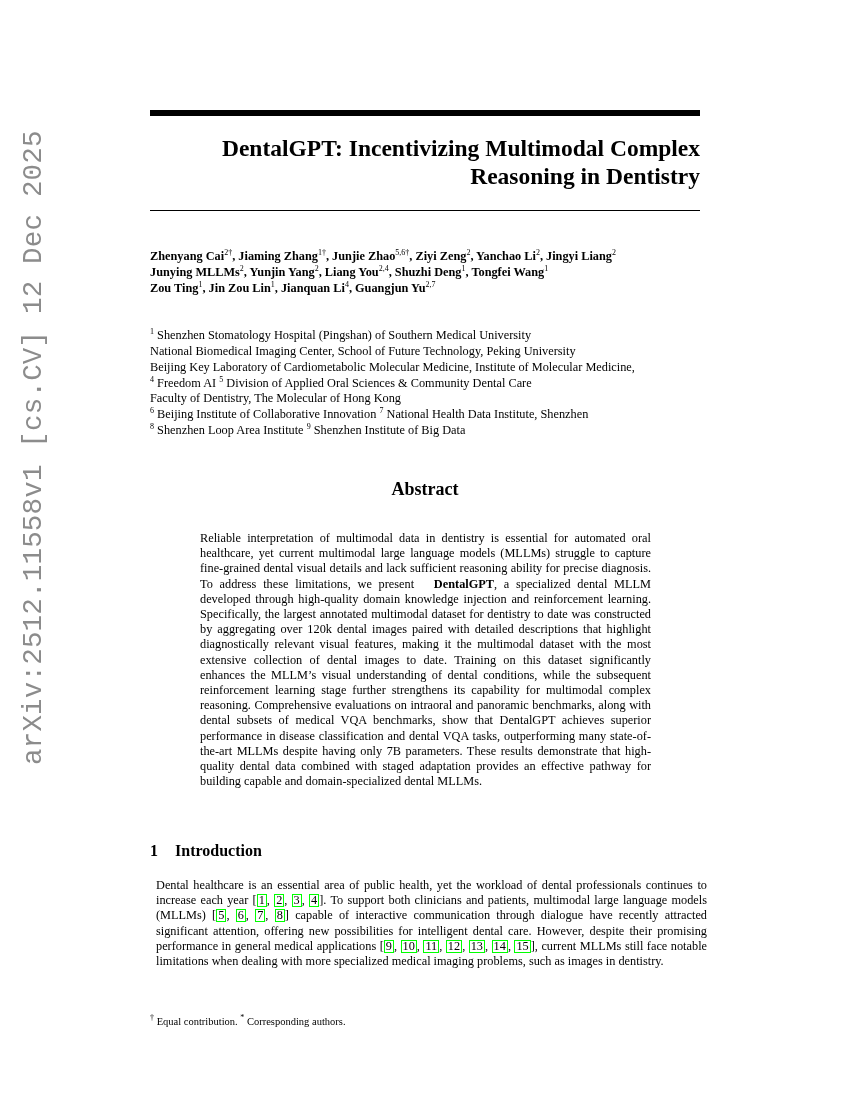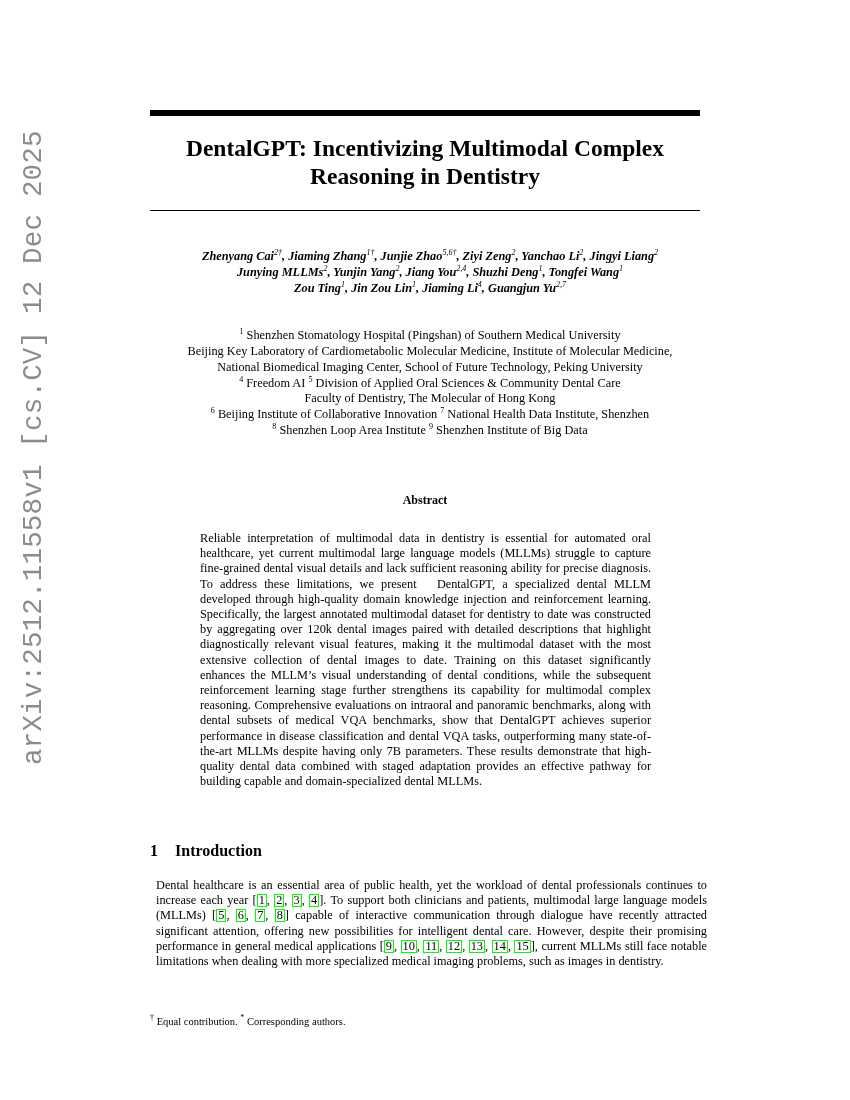--- a/index.html
+++ b/index.html
@@ -9,41 +9,41 @@
   }
   .watermark {
     position: absolute; left: 18px; top: 765px;
     transform-origin: left top; transform: rotate(-90deg);
     font-family: "Liberation Mono", "DejaVu Sans Mono", monospace;
     font-size: 27.5px; color: #8c8c8c; white-space: nowrap; letter-spacing: 0.2px;
   }
   .rule-top { position: absolute; left: 150px; top: 110px; width: 550px; height: 6px; background: #000; }
   .rule-bottom { position: absolute; left: 150px; top: 210px; width: 550px; height: 1px; background: #000; }
   .title {
-    position: absolute; left: 150px; top: 134px; width: 550px; text-align: center;
+    position: absolute; left: 150px; top: 134px; width: 550px; text-align: right;
     font-weight: bold; font-size: 23.5px; line-height: 28px;
   }
   .authors {
-    position: absolute; left: 150px; top: 248px; width: 560px; text-align: center;
-    font-weight: bold; font-size: 12.3px; line-height: 16px; font-style: italic;
+    position: absolute; left: 150px; top: 248px; width: 560px; 
+    font-weight: bold; font-size: 12.3px; line-height: 16px;
   }
   .authors sup, .affils sup, .footnote sup { font-weight: normal; font-size: 8px; line-height: 0; vertical-align: 5px; }
   .affils {
-    position: absolute; left: 150px; top: 328px; width: 560px; text-align: center;
+    position: absolute; left: 150px; top: 328px; width: 560px; text-align: left;
     font-size: 12.3px; line-height: 15.85px;
   }
   .abstract-heading {
-    position: absolute; left: 150px; top: 493px; width: 550px; text-align: center;
-    font-weight: bold; font-size: 12px;
+    position: absolute; left: 150px; top: 479px; width: 550px; text-align: center;
+    font-weight: bold; font-size: 18px;
   }
   .abstract {
     position: absolute; left: 200px; top: 531px; width: 451px;
     font-size: 12.3px; line-height: 15.2px; text-align: justify; hyphens: manual;
   }
-  .abstract b { font-weight: normal; margin-left: 13px; }
+  .abstract b { font-weight: bold; margin-left: 13px; }
   .section-heading {
     position: absolute; left: 150px; top: 842px; font-weight: bold; font-size: 16px;
   }
   .section-heading .num { display: inline-block; width: 25px; }
   .intro {
     position: absolute; left: 156px; top: 878px; width: 551px;
     font-size: 12.3px; line-height: 15.2px; text-align: justify;
   }
   .cite {
     display: inline-block; border: 1px solid #00ff00; padding: 0 1px; line-height: 11px;
@@ -60,27 +60,27 @@
 
 <div class="rule-top"></div>
 <div class="title">
   <div>DentalGPT: Incentivizing Multimodal Complex</div>
   <div>Reasoning in Dentistry</div>
 </div>
 <div class="rule-bottom"></div>
 
 <div class="authors" id="authors">
     <div><span>Zhenyang Cai</span><sup>2†</sup>, <span>Jiaming Zhang</span><sup>1†</sup>, <span>Junjie Zhao</span><sup>5,6†</sup>, <span>Ziyi Zeng</span><sup>2</sup>, <span>Yanchao Li</span><sup>2</sup>, <span>Jingyi Liang</span><sup>2</sup></div>
-    <div><span>Junying MLLMs</span><sup>2</sup>, <span>Yunjin Yang</span><sup>2</sup>, <span>Jiang You</span><sup>2,4</sup>, <span>Shuzhi Deng</span><sup>1</sup>, <span>Tongfei Wang</span><sup>1</sup></div>
-    <div><span>Zou Ting</span><sup>1</sup>, <span>Jin Zou Lin</span><sup>1</sup>, <span>Jiaming Li</span><sup>4</sup>, <span>Guangjun Yu</span><sup>2,7</sup></div>
+    <div><span>Junying MLLMs</span><sup>2</sup>, <span>Yunjin Yang</span><sup>2</sup>, <span>Liang You</span><sup>2,4</sup>, <span>Shuzhi Deng</span><sup>1</sup>, <span>Tongfei Wang</span><sup>1</sup></div>
+    <div><span>Zou Ting</span><sup>1</sup>, <span>Jin Zou Lin</span><sup>1</sup>, <span>Jianquan Li</span><sup>4</sup>, <span>Guangjun Yu</span><sup>2,7</sup></div>
   </div>
 <div class="affils" id="affils">
     <div><sup>1</sup> <span>Shenzhen Stomatology Hospital (Pingshan) of Southern Medical University</span></div>
+    <div><span>National Biomedical Imaging Center, School of Future Technology, Peking University</span></div>
     <div><span>Beijing Key Laboratory of Cardiometabolic Molecular Medicine, Institute of Molecular Medicine,</span></div>
-    <div><span>National Biomedical Imaging Center, School of Future Technology, Peking University</span></div>
     <div><sup>4</sup> <span>Freedom AI</span> <sup>5</sup> <span>Division of Applied Oral Sciences &amp; Community Dental Care</span></div>
     <div><span>Faculty of Dentistry, The Molecular of Hong Kong</span></div>
     <div><sup>6</sup> <span>Beijing Institute of Collaborative Innovation</span> <sup>7</sup> <span>National Health Data Institute, Shenzhen</span></div>
     <div><sup>8</sup> <span>Shenzhen Loop Area Institute</span> <sup>9</sup> <span>Shenzhen Institute of Big Data</span></div>
   </div>
 
 <div class="abstract-heading">Abstract</div>
 <div class="abstract"><span>Reliable interpretation of multimodal data in dentistry is essential for automated oral healthcare, yet current multimodal large language models (MLLMs) struggle to capture fine-grained dental visual details and lack sufficient reasoning ability for precise diagnosis.  To address these limitations, we present </span><b>DentalGPT</b><span>, a specialized dental MLLM developed through high-quality domain knowledge in­jection and reinforcement learning. Specifically, the largest annotated multimodal dataset for dentistry to date was constructed by aggregating over 120k dental im­ages paired with detailed descriptions that highlight diagnostically relevant visual features, making it the multimodal dataset with the most extensive collection of dental images to date. Training on this dataset significantly enhances the MLLM’s visual understanding of dental conditions, while the subsequent reinforcement learning stage further strengthens its capability for multimodal complex reasoning. Comprehensive evaluations on intraoral and panoramic benchmarks, along with dental subsets of medical VQA benchmarks, show that DentalGPT achieves supe­rior performance in disease classification and dental VQA tasks, outperforming many state-of-the-art MLLMs despite having only 7B parameters. These results demonstrate that high-quality dental data combined with staged adaptation provides an effective pathway for building capable and domain-specialized dental MLLMs.</span></div>
 
 <div class="section-heading">

